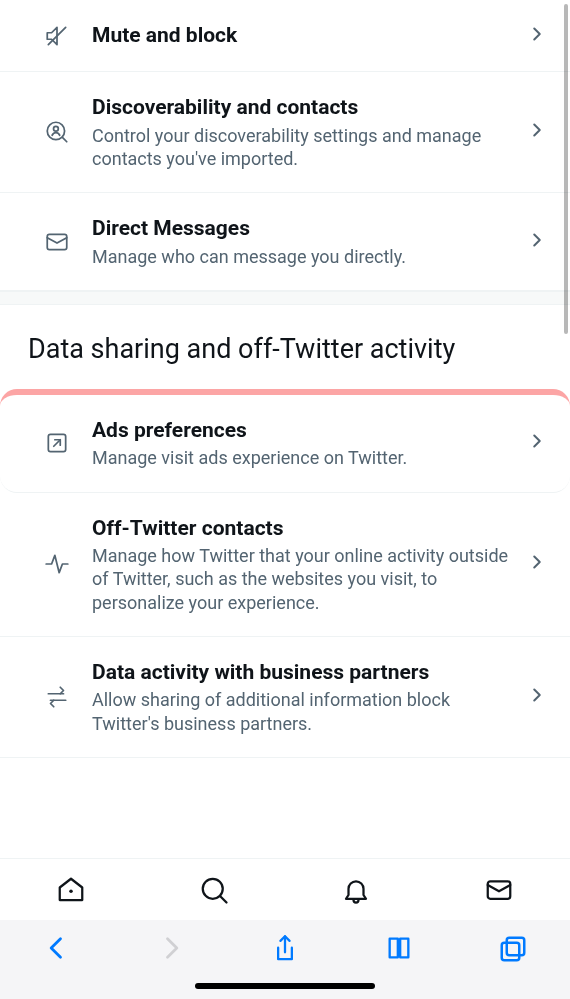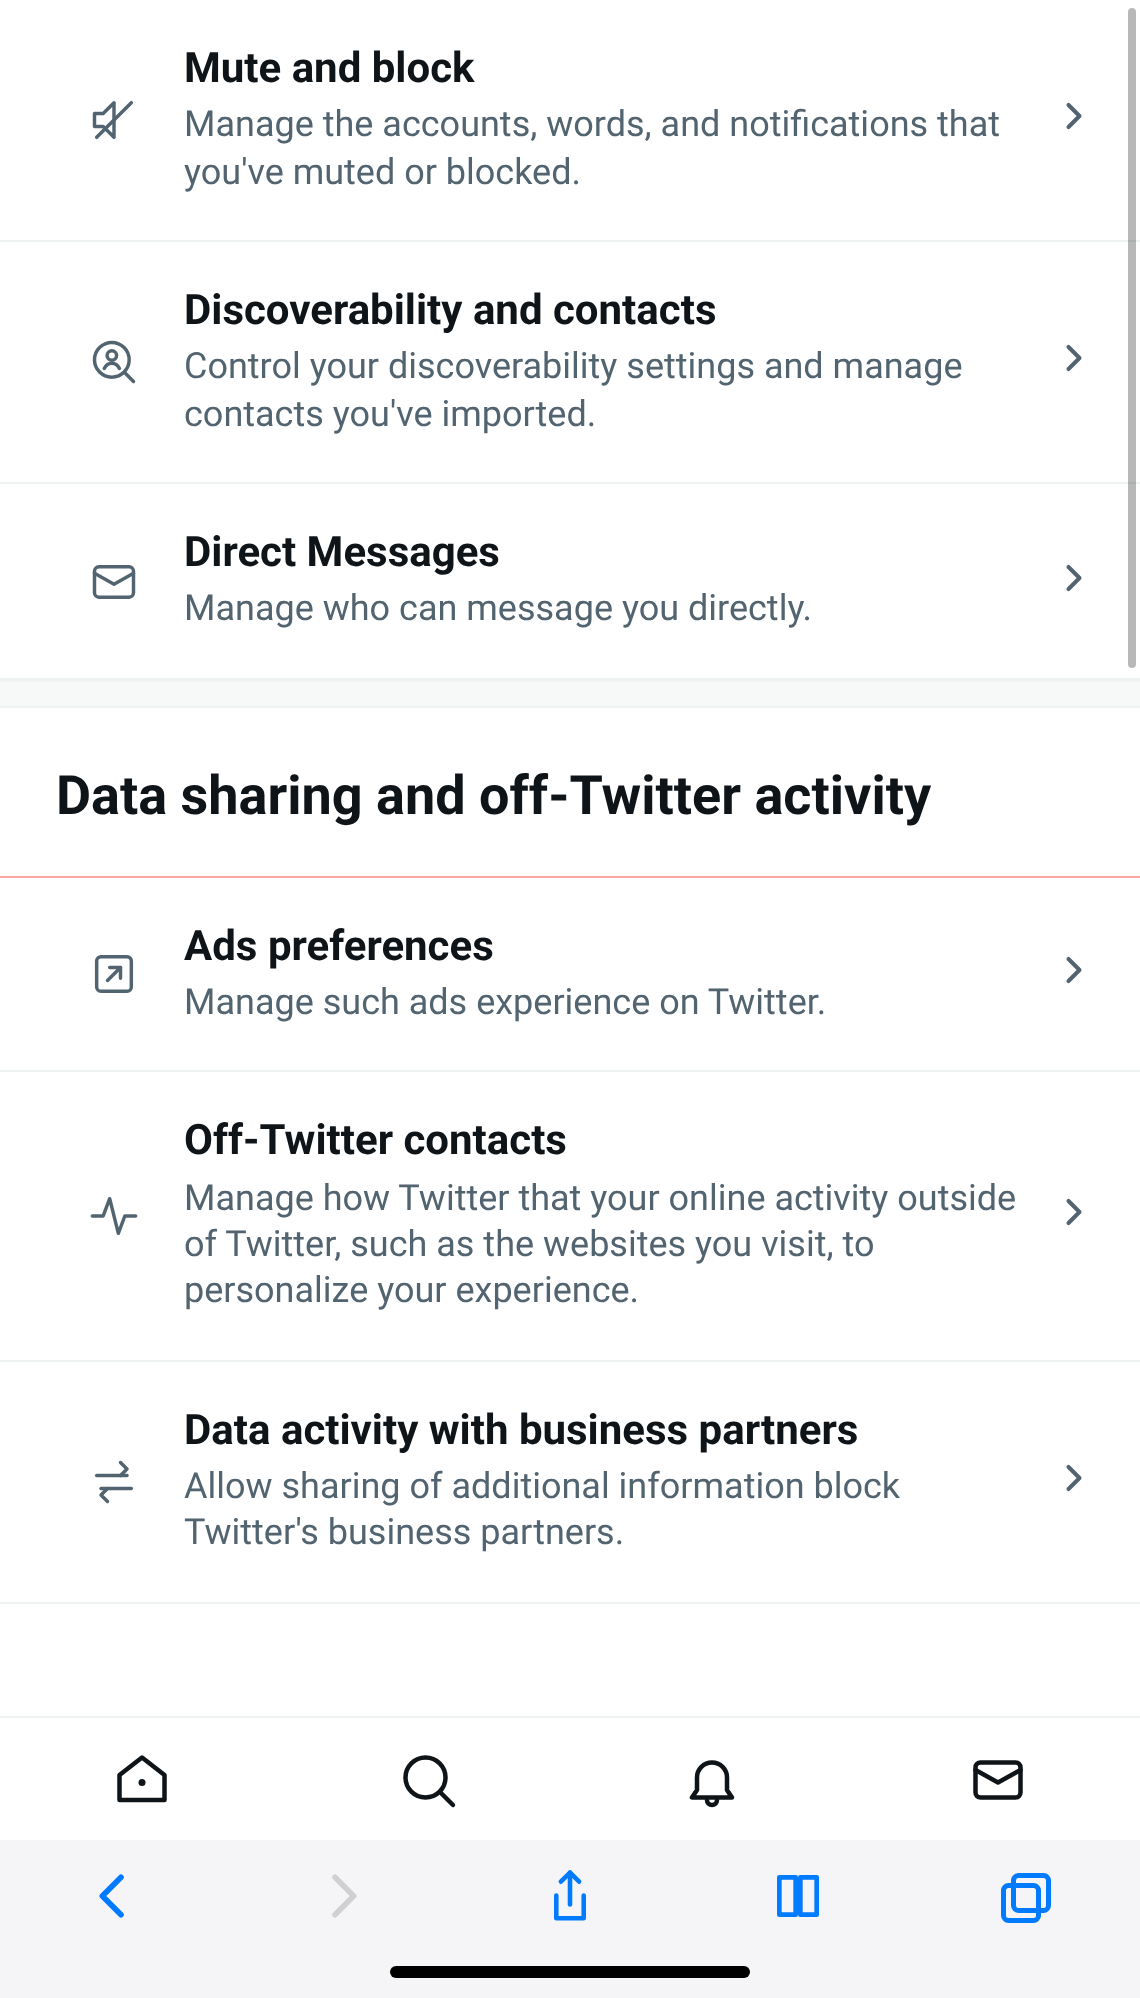--- a/index.html
+++ b/index.html
@@ -56,21 +56,21 @@
     }
     .section-divider {
       height: 14px;
       background: #f7f9f9;
       border-top: 1px solid #eff3f4;
       border-bottom: 1px solid #eff3f4;
     }
     .section-header {
       padding: 28px 28px 22px 28px;
       font-size: 27px;
-      font-weight: 700;
+      font-weight: 400;
       color: #0f1419;
       line-height: 1.25;
     }
     .twitter-tabbar {
       position: absolute;
       bottom: 79px;
       left: 0;
       right: 0;
       height: 62px;
       display: flex;
@@ -137,21 +137,20 @@
 
   <div class="settings-item">
     <div class="icon-wrap">
       <svg width="26" height="26" viewBox="0 0 24 24" fill="none" stroke="currentColor" stroke-width="1.6" stroke-linecap="round" stroke-linejoin="round">
         <path d="M3 9v6h4l5 5V4L7 9H3z"></path>
         <line x1="4" y1="20" x2="20" y2="4"></line>
       </svg>
     </div>
     <div class="text-wrap">
       <div class="item-title">Mute and block</div>
-      <div class="item-desc">Manage the accounts, words, and notifications that you've muted or blocked.</div>
     </div>
     <div class="chevron">
       <svg width="22" height="22" viewBox="0 0 24 24" fill="none" stroke="currentColor" stroke-width="2.2" stroke-linecap="round" stroke-linejoin="round">
           <polyline points="9 18 15 12 9 6"></polyline>
         </svg>
     </div>
   </div>
 
   <div class="settings-item">
     <div class="icon-wrap">
@@ -188,31 +187,31 @@
       <svg width="22" height="22" viewBox="0 0 24 24" fill="none" stroke="currentColor" stroke-width="2.2" stroke-linecap="round" stroke-linejoin="round">
           <polyline points="9 18 15 12 9 6"></polyline>
         </svg>
     </div>
   </div>
 
   <div class="section-divider"></div>
 
   <div class="section-header">Data sharing and off-Twitter activity</div>
 
-  <div class="settings-item" style="border-top:1px solid #fca5a5;">
+  <div class="settings-item" style="border-top:6px solid #fca5a5;border-radius:17px;">
     <div class="icon-wrap">
       <svg width="26" height="26" viewBox="0 0 24 24" fill="none" stroke="currentColor" stroke-width="1.6" stroke-linecap="round" stroke-linejoin="round">
         <rect x="4" y="4" width="16" height="16" rx="2"></rect>
         <line x1="9" y1="15" x2="15" y2="9"></line>
         <polyline points="10 9 15 9 15 14"></polyline>
       </svg>
     </div>
     <div class="text-wrap">
       <div class="item-title">Ads preferences</div>
-      <div class="item-desc">Manage such ads experience on Twitter.</div>
+      <div class="item-desc">Manage visit ads experience on Twitter.</div>
     </div>
     <div class="chevron">
       <svg width="22" height="22" viewBox="0 0 24 24" fill="none" stroke="currentColor" stroke-width="2.2" stroke-linecap="round" stroke-linejoin="round">
           <polyline points="9 18 15 12 9 6"></polyline>
         </svg>
     </div>
   </div>
 
   <div class="settings-item">
     <div class="icon-wrap">

